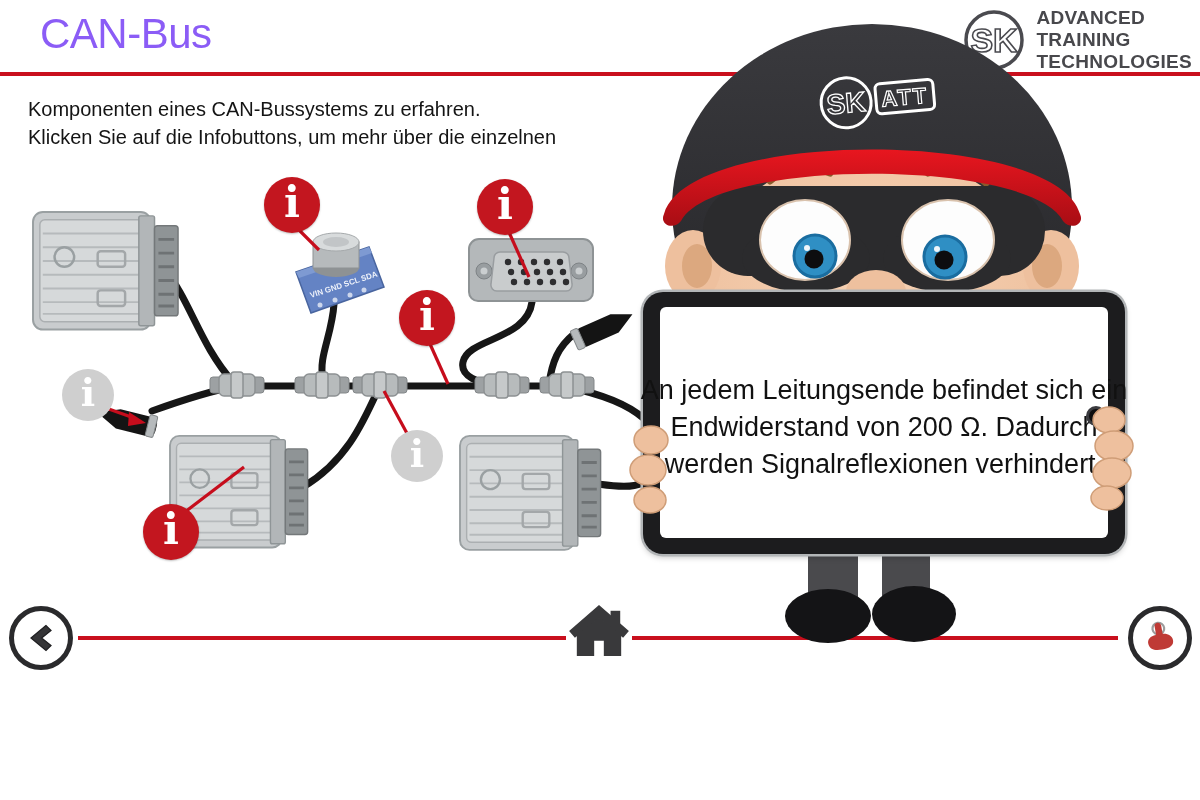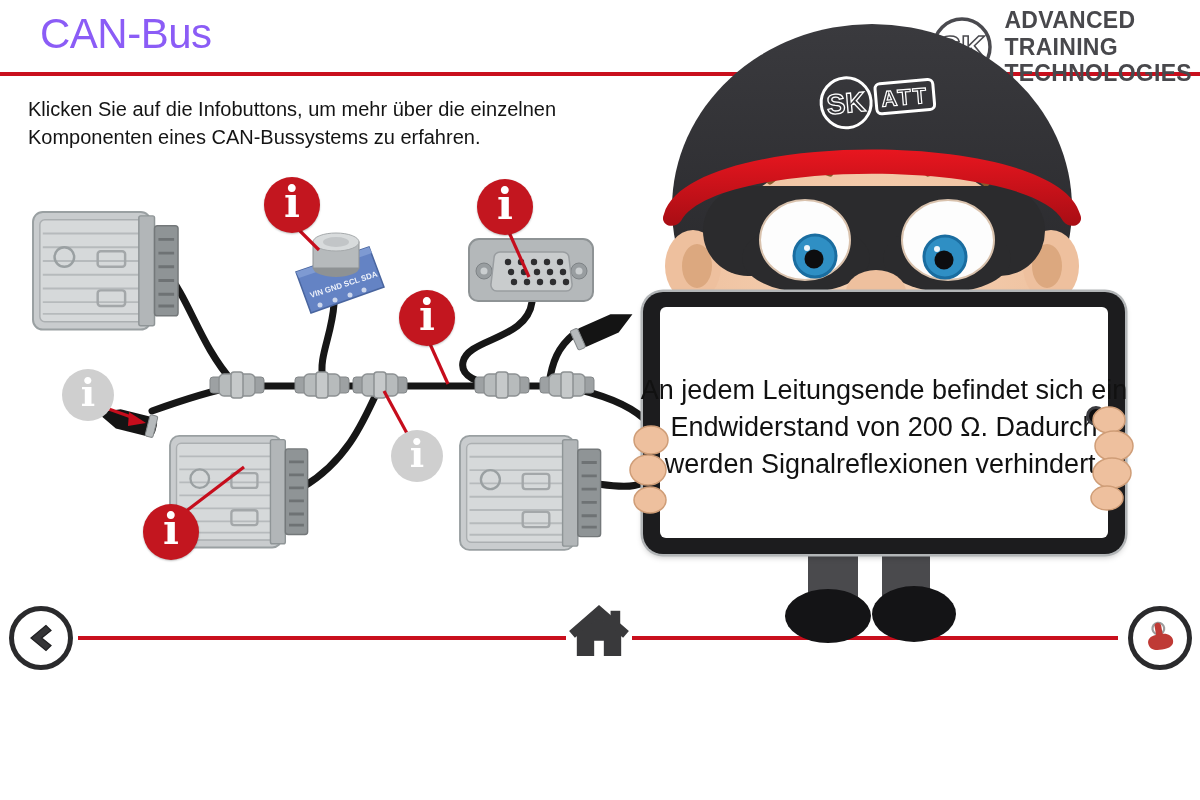--- a/index.html
+++ b/index.html
@@ -5,21 +5,21 @@
   html,body{margin:0;padding:0;}
   body{
     width:1200px;height:800px;position:relative;overflow:hidden;
     background:#ffffff;font-family:"Liberation Sans",sans-serif;
   }
   .abs{position:absolute;}
   
   .title{left:40px;top:10px;font-size:42px;font-weight:500;color:#8b5cf6;letter-spacing:-0.5px;z-index:1;}
   .top-line{left:0;top:72px;width:1200px;height:4px;background:#c90f1d;z-index:1;}
   .logo{top:7px;right:8px;display:flex;align-items:center;gap:10px;z-index:1;}
-  .logo-text{font-size:23px;font-weight:bold;color:#48484c;line-height:1.16;letter-spacing:0.3px;}
+  .logo-text{font-size:19px;font-weight:bold;color:#48484c;line-height:1.16;letter-spacing:0.3px;}
   
   .instr{left:28px;top:96px;font-size:20px;color:#141414;line-height:1.38;z-index:1;}
   
   #diagram{left:0;top:160px;z-index:1;}
   .ib{position:absolute;border-radius:50%;display:flex;align-items:center;justify-content:center;
       z-index:3;cursor:pointer;box-shadow:0 1px 2px rgba(0,0,0,.25);}
   .ib span{font-family:"DejaVu Serif",serif;font-weight:bold;color:#fff;}
   .ib.red{width:56px;height:56px;background:#c3161f;}
   .ib.red span{font-size:42px;line-height:1;margin-top:-4px;}
   .ib.gray{width:52px;height:52px;background:#cfcfcf;box-shadow:none;}
@@ -56,22 +56,22 @@
     <text x="32" y="44" text-anchor="middle" font-size="34" font-weight="bold" fill="none" stroke="#4a4a4f" stroke-width="1.6">SK</text>
   </svg>
   <div class="logo-text">
     <div>ADVANCED</div>
     <div>TRAINING</div>
     <div>TECHNOLOGIES</div>
   </div>
 </div>
 
 <div class="abs instr">
+  <div>Komponenten eines CAN-Bussystems zu erfahren.</div>
   <div>Klicken Sie auf die Infobuttons, um mehr über die einzelnen</div>
-  <div>Komponenten eines CAN-Bussystems zu erfahren.</div>
 </div>
 
 <svg id="diagram" class="abs" width="690" height="480" viewBox="0 160 690 480">
   <defs>
     <g id="ecu">
       <rect x="0" y="2" width="120" height="120" rx="10" fill="#c9ccce" stroke="#9aa0a2" stroke-width="2"></rect>
       <rect x="7" y="10" width="106" height="104" rx="5" fill="#d6d9da" stroke="#abafb1" stroke-width="1.5"></rect>
       <path d="M10 24 H110 M10 38 H110 M10 52 H110 M10 66 H110 M10 80 H110 M10 94 H110 M10 106 H110" stroke="#b6babc" stroke-width="2" fill="none"></path>
       <circle cx="32" cy="48" r="10" fill="none" stroke="#9aa0a2" stroke-width="2.5"></circle>
       <rect x="66" y="42" width="28" height="16" rx="3" fill="none" stroke="#a3a7a9" stroke-width="2.5"></rect>

